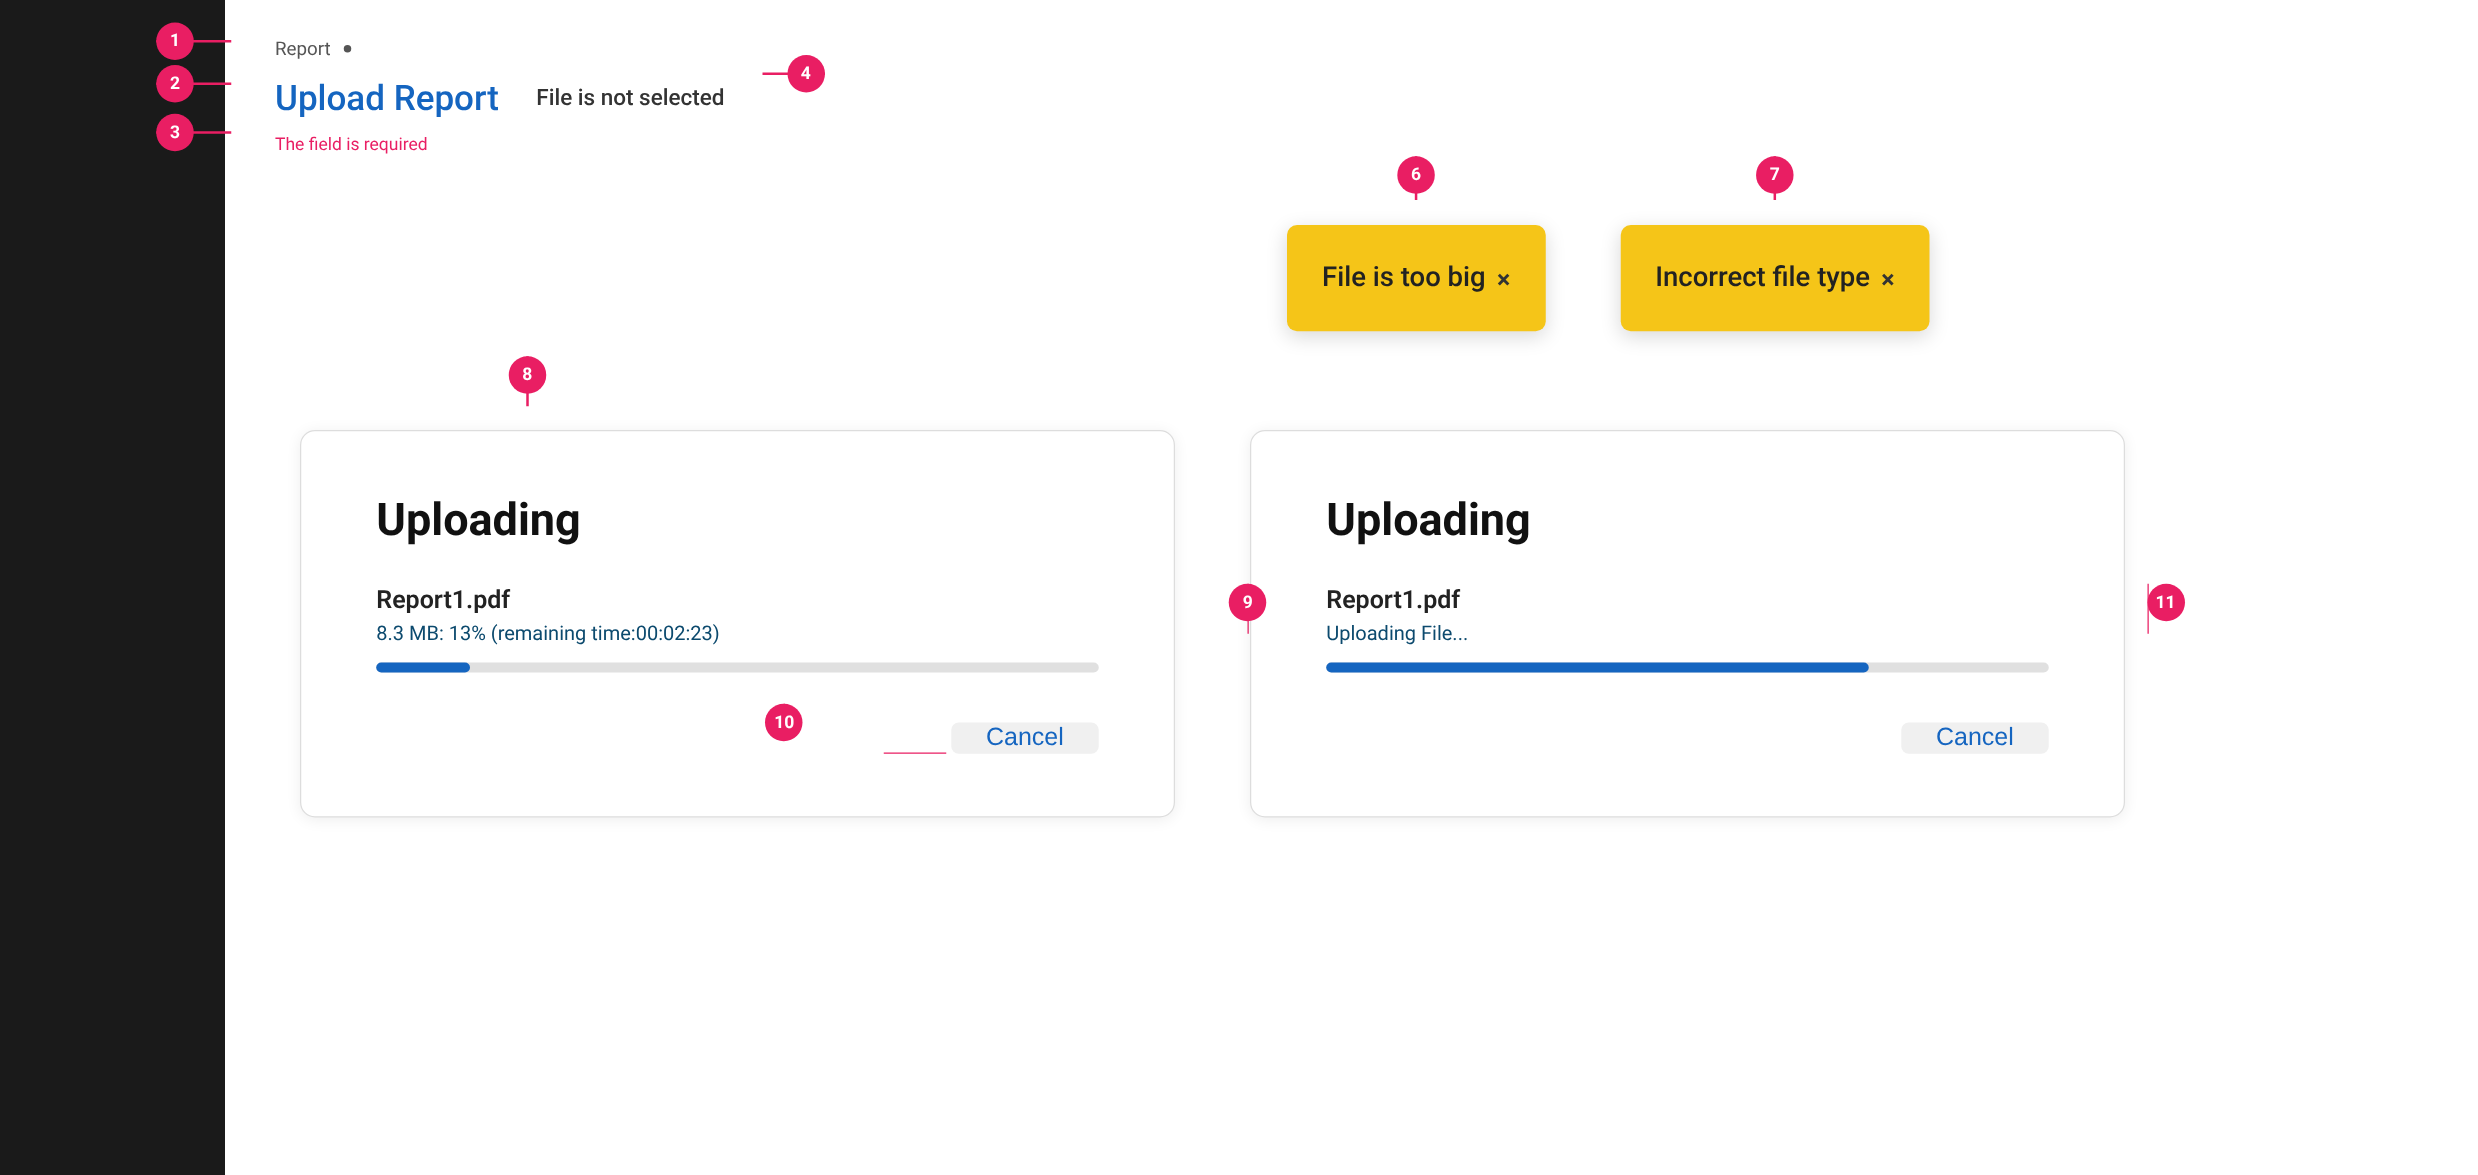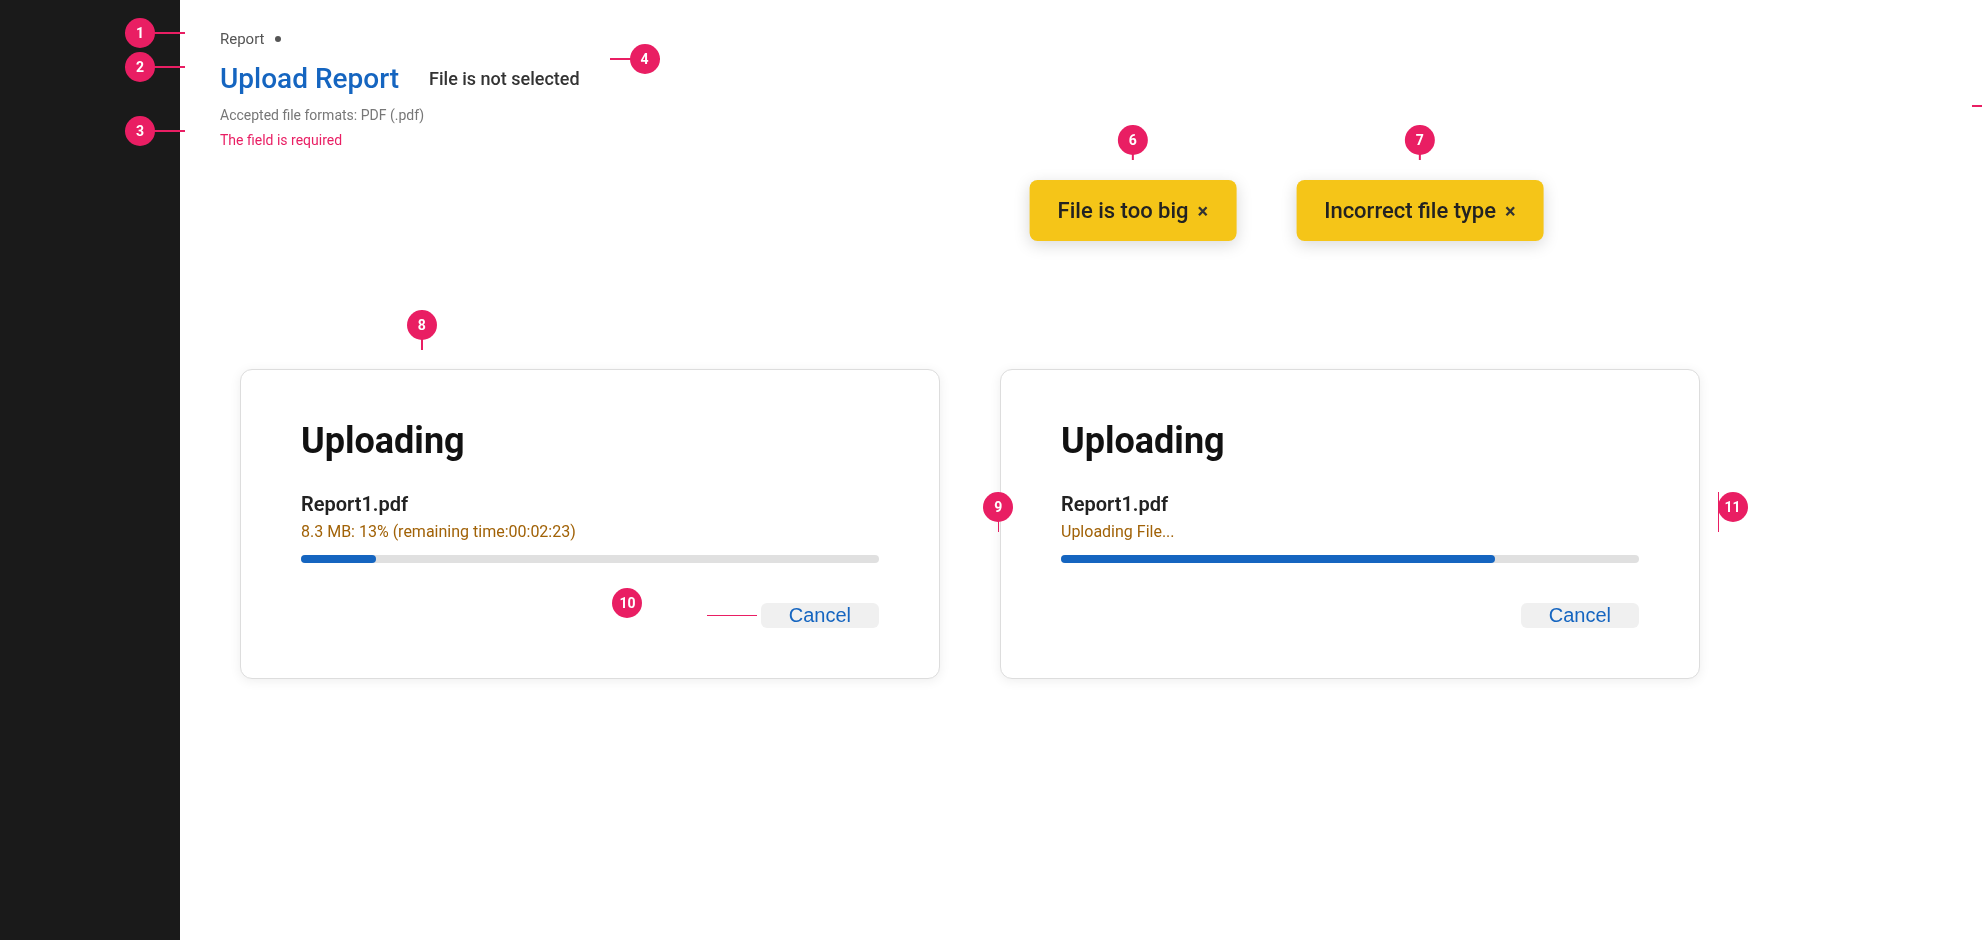--- a/index.html
+++ b/index.html
@@ -105,21 +105,21 @@
       left: 50%;
       transform: translateX(-10%);
       display: flex;
       gap: 60px;
       z-index: 50;
     }
 
     .toast {
       background: #f5c518;
       border-radius: 8px;
-      padding: 18px 28px;
+      padding: 30px 28px;
       display: flex;
       align-items: center;
       gap: 9px;
       font-size: 22px;
       font-weight: 500;
       color: #222;
       box-shadow: 0 4px 16px rgba(0,0,0,0.15);
       position: relative;
     }
 
@@ -159,21 +159,21 @@
 
     .file-name {
       font-size: 20px;
       font-weight: 600;
       color: #222;
       margin-bottom: 6px;
     }
 
     .file-progress-text {
       font-size: 16px;
-      color: #a16207;
+      color: #0c4a6e;
       margin-bottom: 14px;
     }
 
     .progress-bar-container {
       width: 100%;
       height: 8px;
       background: #e0e0e0;
       border-radius: 4px;
       margin-bottom: 40px;
       overflow: visible;
@@ -228,28 +228,20 @@
     <div style="position:relative; display:flex; align-items:center; gap:10px;">
       <span class="file-status">File is not selected</span>
 
       <div style="position:absolute; right:-80px; top:-10px; display:flex; align-items:center; gap:4px; flex-direction:row-reverse;">
         <span class="annotation">4</span>
         <span style="display:inline-block; width:50px; height:1.5px; background:#e91e63;"></span>
       </div>
     </div>
   </div>
 
-  <div style="position:relative; margin-bottom:6px;">
-    <span class="accepted-formats">Accepted file formats: PDF (.pdf)</span>
-    
-    <div style="position:absolute; right:-80px; top:0px; display:flex; align-items:center; gap:4px; flex-direction:row-reverse;">
-
-      <span style="display:inline-block; width:50px; height:1.5px; background:#e91e63;"></span>
-    </div>
-  </div>
 
   <div style="position:relative; margin-bottom:0;">
     
     <div style="position:absolute; left:-95px; top:0px; display:flex; align-items:center; gap:4px;">
       <span class="annotation">3</span>
       <span style="display:inline-block; width:60px; height:1.5px; background:#e91e63;"></span>
     </div>
     <span class="required-error">The field is required</span>
   </div>
 
@@ -302,21 +294,21 @@
           <span style="display:inline-block; width:1.5px; height:40px; background:#e91e63;"></span>
         </div>
       </div>
 
       <div class="progress-bar-container">
         <div class="progress-bar-fill" style="width: 13%;"></div>
       </div>
 
       <div class="card-footer">
 
-        <div style="position:relative; display:flex; align-items:center;">
+        <div style="position:relative; display:flex; align-items:flex-end;">
           <div style="position:absolute; left:-80px; top:-15px; display:flex; flex-direction:column; align-items:center; gap:4px;">
             <span class="annotation">10</span>
             <span style="display:inline-block; width:1.5px; height:18px; background:#e91e63;"></span>
           </div>
           <span style="display:inline-block; width:50px; height:1.5px; background:#e91e63; margin-right:4px;"></span>
           <button class="cancel-btn">Cancel</button>
         </div>
       </div>
     </div>
 

